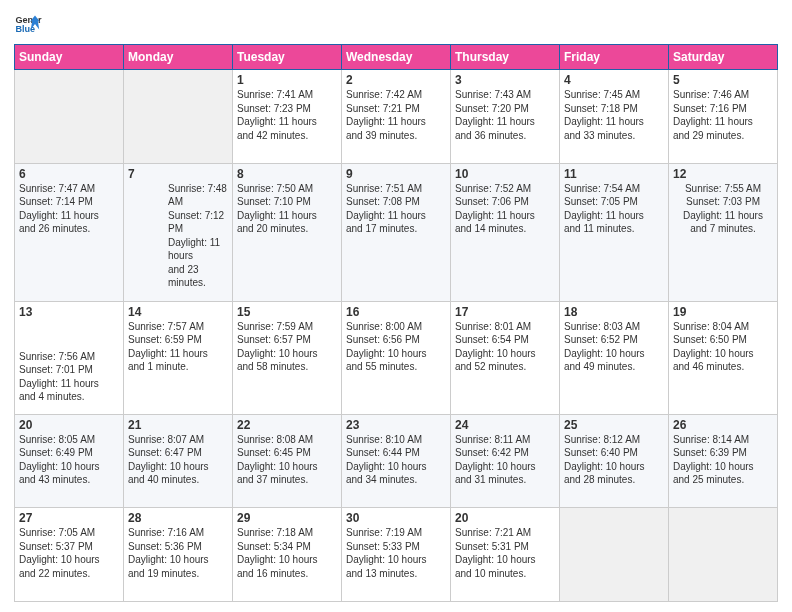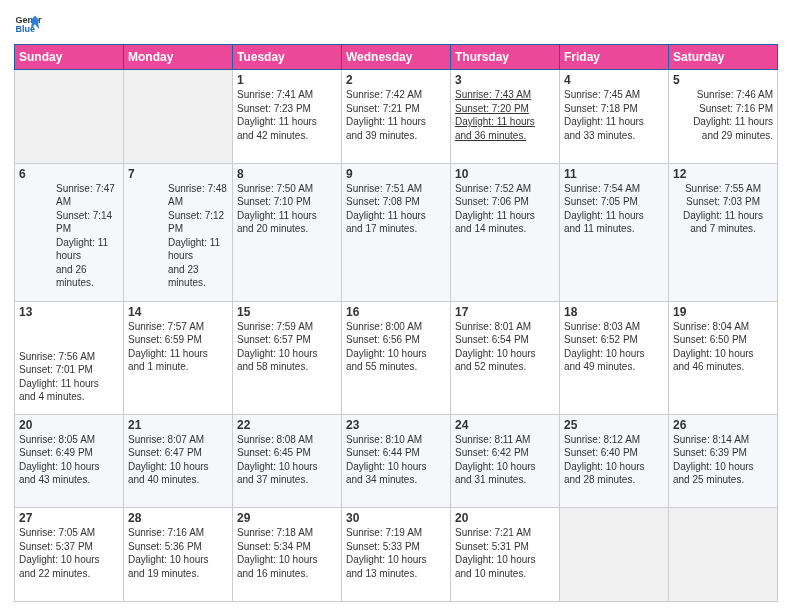--- a/index.html
+++ b/index.html
@@ -130,44 +130,44 @@
           </td>
           <td>
             <span class="day-num">2</span>
             <div class="day-info" style="white-space: pre-line;">Sunrise: 7:42 AM
 Sunset: 7:21 PM
 Daylight: 11 hours
 and 39 minutes.</div>
           </td>
           <td>
             <span class="day-num">3</span>
-            <div class="day-info" style="white-space: pre-line; text-decoration: underline;">Sunrise: 7:43 AM
+            <div class="day-info" style="white-space: pre-line;">Sunrise: 7:43 AM
 Sunset: 7:20 PM
 Daylight: 11 hours
 and 36 minutes.</div>
           </td>
           <td>
             <span class="day-num">4</span>
             <div class="day-info" style="white-space: pre-line;">Sunrise: 7:45 AM
 Sunset: 7:18 PM
 Daylight: 11 hours
 and 33 minutes.</div>
           </td>
           <td>
             <span class="day-num">5</span>
-            <div class="day-info" style="white-space: pre-line; text-align: right;">Sunrise: 7:46 AM
+            <div class="day-info" style="white-space: pre-line;">Sunrise: 7:46 AM
 Sunset: 7:16 PM
 Daylight: 11 hours
 and 29 minutes.</div>
           </td>
         </tr>
         <tr>
           <td>
             <span class="day-num">6</span>
-            <div class="day-info" style="white-space: pre-line; margin-left: 37px;">Sunrise: 7:47 AM
+            <div class="day-info" style="white-space: pre-line;">Sunrise: 7:47 AM
 Sunset: 7:14 PM
 Daylight: 11 hours
 and 26 minutes.</div>
           </td>
           <td>
             <span class="day-num">7</span>
             <div class="day-info" style="white-space: pre-line; margin-left: 40px;">Sunrise: 7:48 AM
 Sunset: 7:12 PM
 Daylight: 11 hours
 and 23 minutes.</div>

